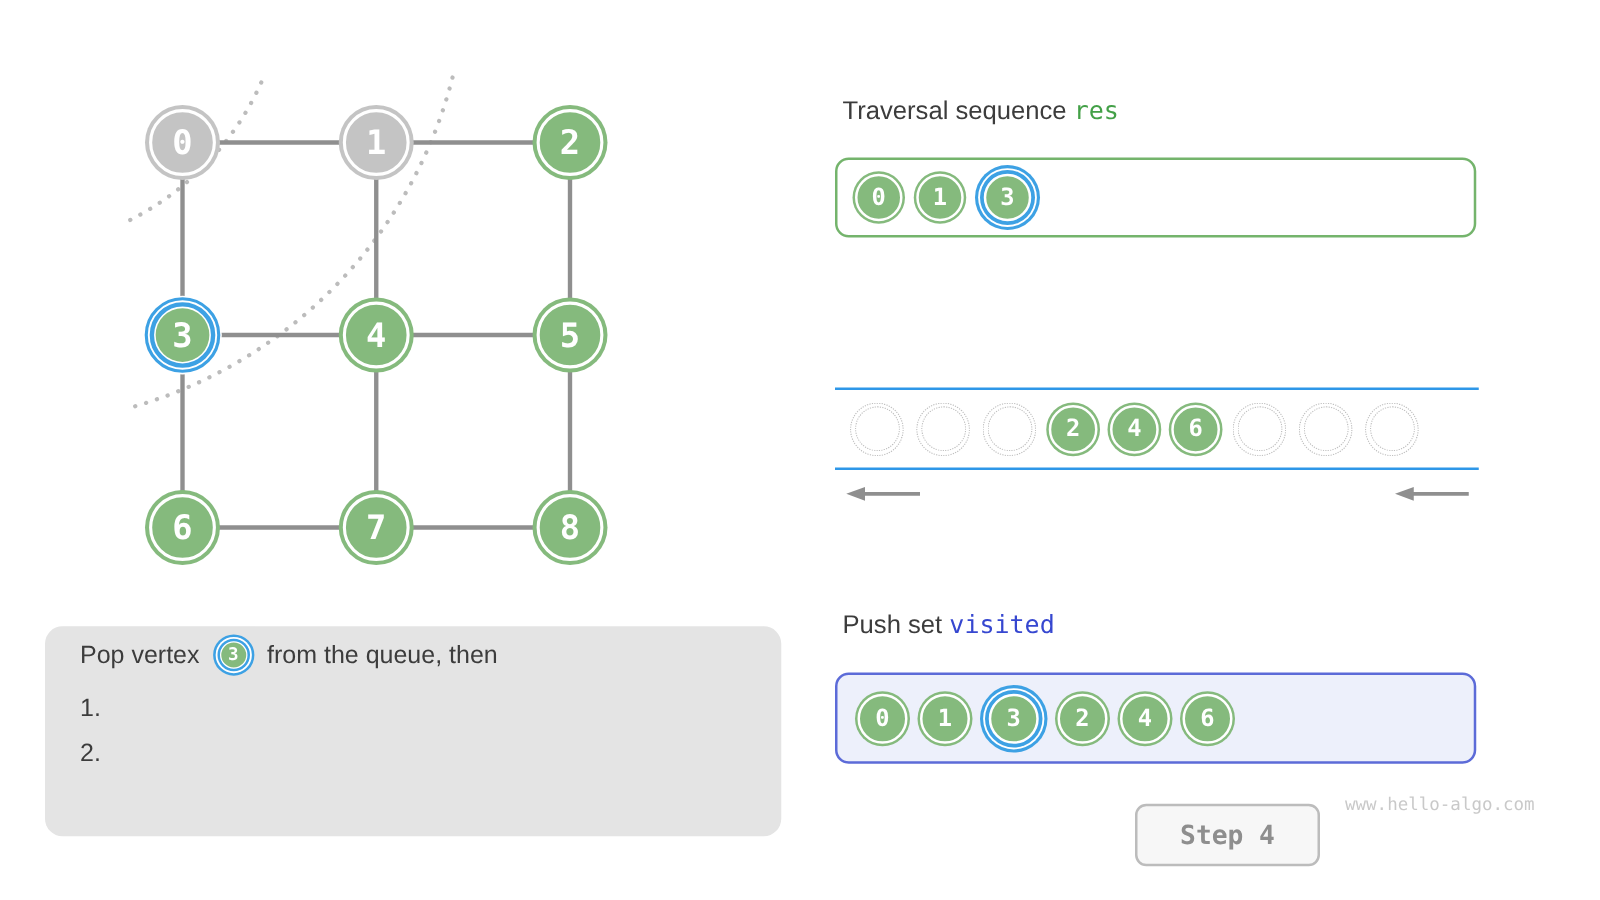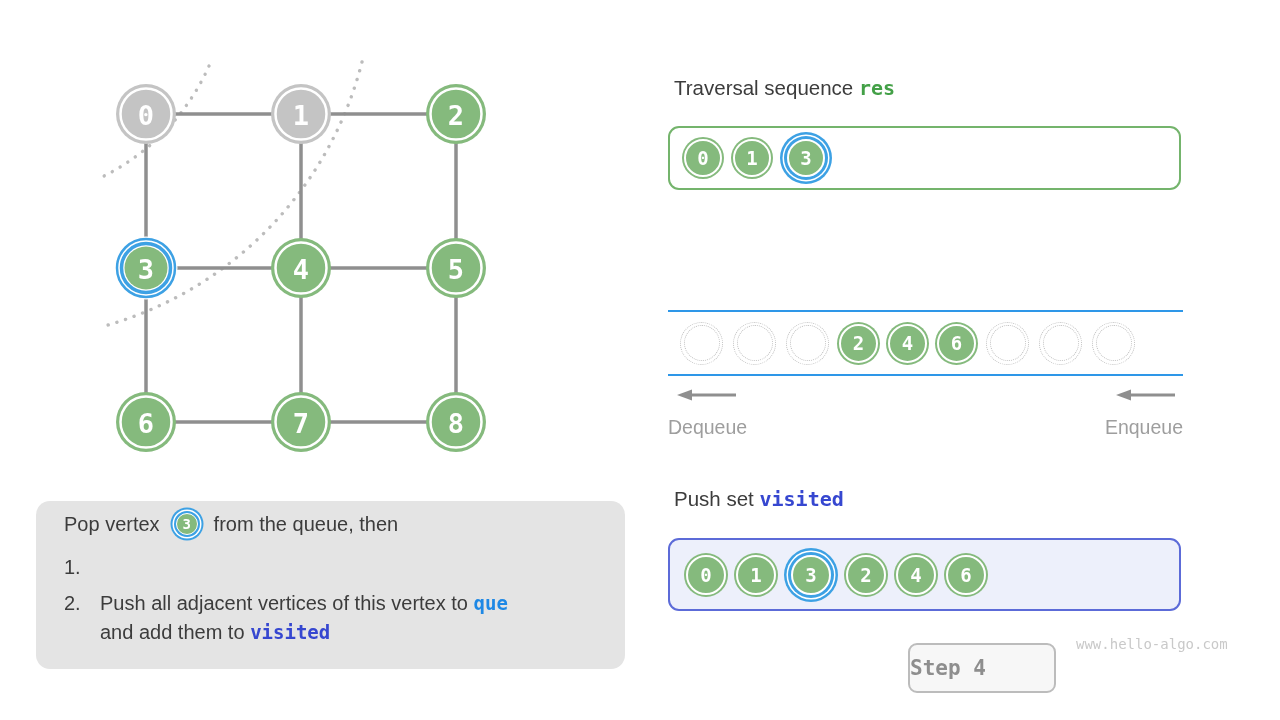--- a/index.html
+++ b/index.html
@@ -27,21 +27,21 @@
   .node .blue-ring{fill:none;stroke:var(--hl-blue)}
   .node text{fill:#fff;font:700 27px "DejaVu Sans Mono",monospace;text-anchor:middle;dominant-baseline:central}
 
   
   .explain{position:absolute;left:36px;top:501px;width:589px;height:168px;
     background:var(--explain-bg);border-radius:14px;padding:3px 22px 0 28px;font-size:20px}
   .explain-line1{display:flex;align-items:center;height:40px;gap:9px}
   .explain-list{margin-top:9px}
   .explain-item{display:flex;margin-top:7px;line-height:29px}
   .explain-num{width:36px;flex:0 0 auto}
-  code{font-family:"DejaVu Sans Mono",monospace;font-weight:700;font-size:19px}
+  code{font-family:"DejaVu Sans Mono",monospace;font-weight:400;font-size:19px}
   .c-res{color:var(--res-green)} .c-que{color:var(--que-blue)} .c-visited{color:var(--visited-indigo)}
 
   
   .chip{box-sizing:border-box;width:38px;height:38px;border-radius:50%;flex:0 0 auto;
     border:2px solid #fff;background:var(--node-green);box-shadow:0 0 0 2px var(--node-green);
     display:flex;align-items:center;justify-content:center;color:#fff;
     font:700 19px "DejaVu Sans Mono",monospace}
   .chip.current{box-shadow:0 0 0 3px var(--hl-blue),0 0 0 4.5px #fff,0 0 0 7px var(--hl-blue);margin:0 5px}
   .chip.small{width:22px;height:22px;font-size:14px;border-width:1.5px;
     box-shadow:0 0 0 2px var(--hl-blue),0 0 0 3.5px #fff,0 0 0 5.5px var(--hl-blue);margin:0 7px}
@@ -69,21 +69,21 @@
   .arrow-row polygon{fill:var(--arrow)}
   .q-labels{position:absolute;top:416px;left:0;width:515px;display:flex;
     justify-content:space-between;font-size:19.5px;color:var(--label-gray)}
   .visited-box{position:absolute;top:538px;left:0;width:513px;height:73px;
     border:2px solid var(--visited-border);border-radius:11px;background:var(--visited-bg);
     display:flex;align-items:center;padding-left:16px;gap:10px}
   .chip.v{width:40px;height:40px}
 
   .step-box{position:absolute;left:240px;top:643px;width:148px;height:50px;
     background:var(--step-bg);border:2px solid var(--step-border);border-radius:9px;
-    display:flex;align-items:center;
+    display:flex;align-items:center;justify-content:center;
     font:700 21px "DejaVu Sans Mono",monospace;color:var(--step-text)}
   .watermark{position:absolute;left:1076px;top:636px;
     font:400 14px "DejaVu Sans Mono",monospace;color:var(--watermark)}
 </style>
 </head>
 <body>
 
 <div class="stage">
 
   <svg class="graph" width="560" height="490" viewBox="0 0 560 490">
@@ -162,21 +162,20 @@
           <span>3</span>
         </span>
       <span>from the queue, then</span>
     </div>
     <div class="explain-list">
       <div class="explain-item">
         <span class="explain-num">1.</span>
       </div>
       <div class="explain-item">
         <span class="explain-num">2.</span>
-        <span><span>Push all adjacent vertices of this vertex to</span>&nbsp;<code class="c-que">que</code><br><span>and add them to</span>&nbsp;<code class="c-visited">visited</code></span>
       </div>
     </div>
   </div>
 
   <div class="right-col">
 
     <div class="sec-title t-title">
       <span>Traversal sequence</span>
       <code class="c-res">res</code>
     </div>
@@ -212,24 +211,20 @@
     <div class="arrow-row">
       <svg class="arrow-left" width="62" height="16" viewBox="0 0 62 16">
         <line x1="60" y1="8" x2="14" y2="8"></line>
           <polygon points="1,8 16,2.5 16,13.5"></polygon>
       </svg>
       <svg class="arrow-right" width="62" height="16" viewBox="0 0 62 16">
         <line x1="60" y1="8" x2="14" y2="8"></line>
           <polygon points="1,8 16,2.5 16,13.5"></polygon>
       </svg>
     </div>
-    <div class="q-labels">
-      <span>Dequeue</span>
-      <span>Enqueue</span>
-    </div>
 
     <div class="sec-title h-title">
       <span>Push set</span>
       <code class="c-visited">visited</code>
     </div>
     <div class="visited-box">
       <div class="chip v">
           <span>0</span>
         </div>
       <div class="chip v">

